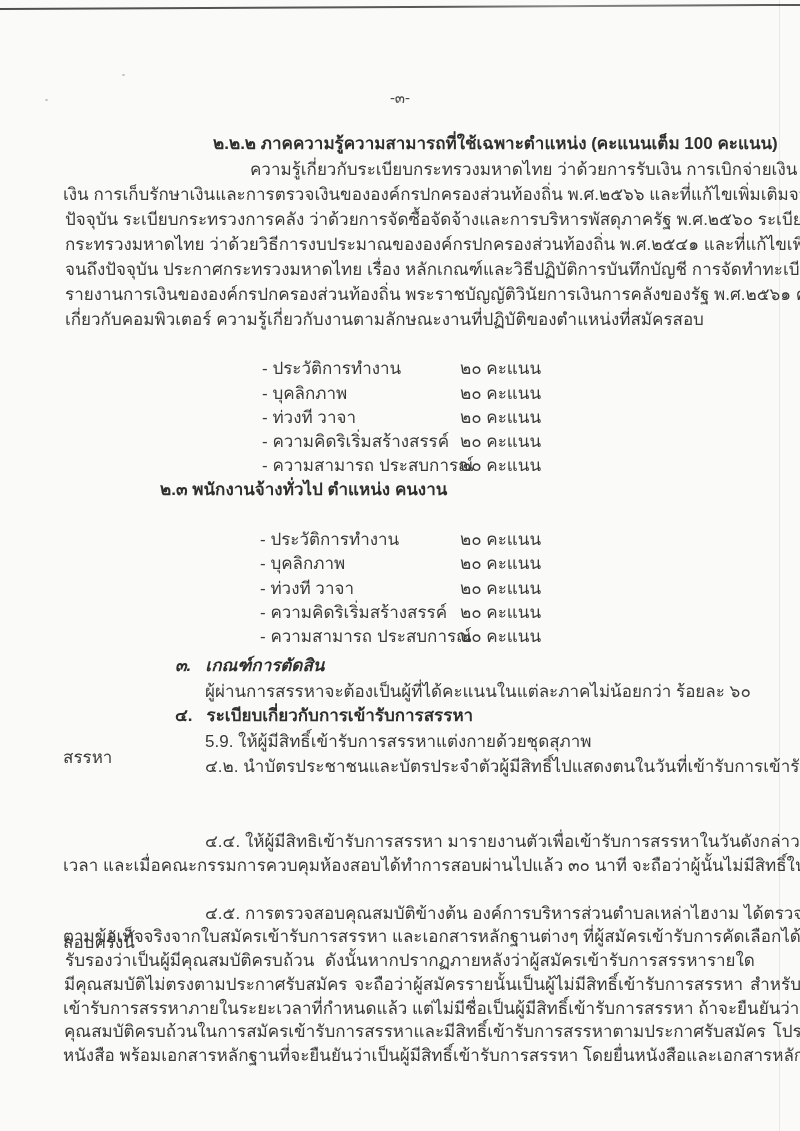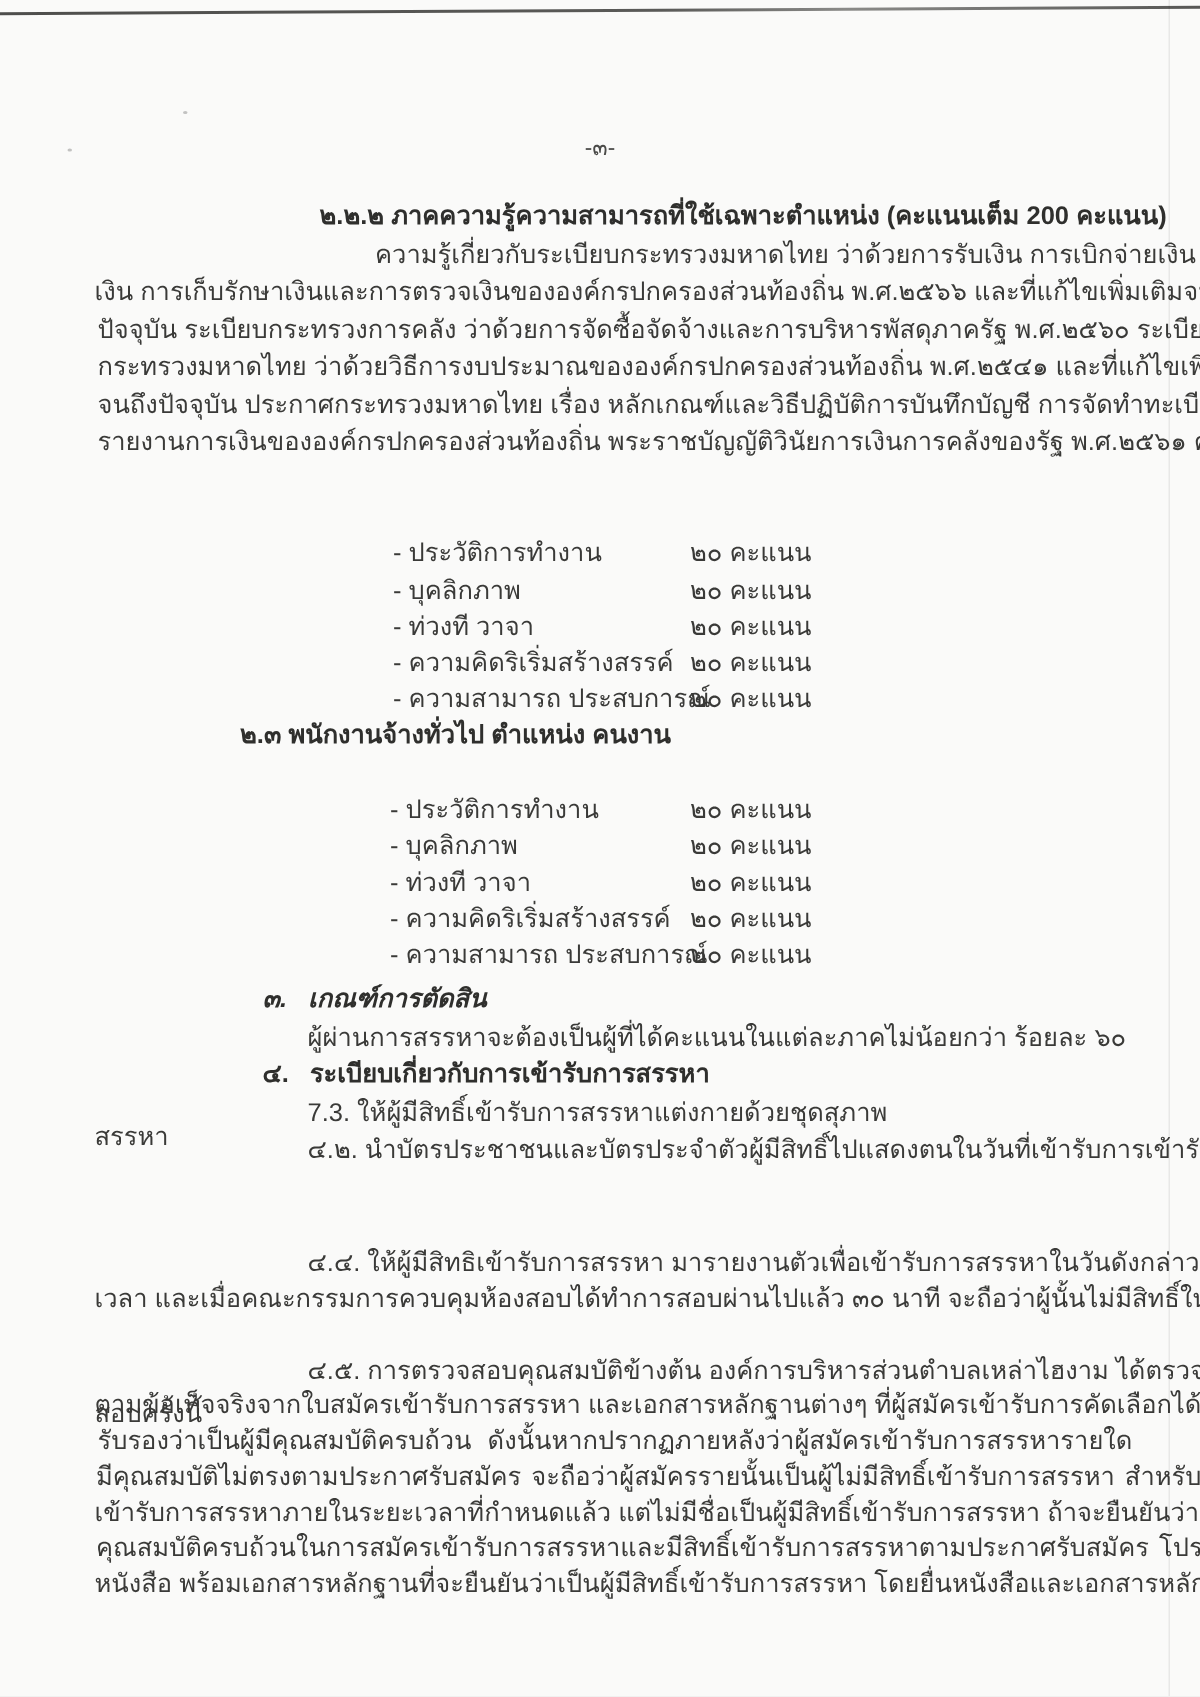--- a/index.html
+++ b/index.html
@@ -66,27 +66,28 @@
 
 <div class="page">
 
   <div class="scan-top-edge"></div>
   <div class="scan-right-edge"></div>
   <div class="speck" style="left:122px;top:74px;"></div>
   <div class="speck" style="left:45px;top:99px;"></div>
 
   <div class="pageno" style="top:86px;">-๓-</div>
 
-  <div class="ln b" style="top:133px;left:213px;">๒.๒.๒ ภาคความรู้ความสามารถที่ใช้เฉพาะตำแหน่ง (คะแนนเต็ม 200 คะแนน)</div>
+  <div class="ln b" style="top:133px;left:213px;">๒.๒.๒ ภาคความรู้ความสามารถที่ใช้เฉพาะตำแหน่ง (คะแนนเต็ม 100 คะแนน)</div>
   <div class="ln" style="top:159px;left:250px;">ความรู้เกี่ยวกับระเบียบกระทรวงมหาดไทย ว่าด้วยการรับเงิน การเบิกจ่ายเงิน การฝาก</div>
   <div class="ln" style="top:184px;left:63px;">เงิน การเก็บรักษาเงินและการตรวจเงินขององค์กรปกครองส่วนท้องถิ่น พ.ศ.๒๕๖๖ และที่แก้ไขเพิ่มเติมจนถึง</div>
   <div class="ln" style="top:209px;left:65px;">ปัจจุบัน ระเบียบกระทรวงการคลัง ว่าด้วยการจัดซื้อจัดจ้างและการบริหารพัสดุภาครัฐ พ.ศ.๒๕๖๐ ระเบียบ</div>
   <div class="ln" style="top:234px;left:65px;">กระทรวงมหาดไทย ว่าด้วยวิธีการงบประมาณขององค์กรปกครองส่วนท้องถิ่น พ.ศ.๒๕๔๑ และที่แก้ไขเพิ่มเติม</div>
   <div class="ln" style="top:259px;left:65px;">จนถึงปัจจุบัน ประกาศกระทรวงมหาดไทย เรื่อง หลักเกณฑ์และวิธีปฏิบัติการบันทึกบัญชี การจัดทำทะเบียน และ</div>
   <div class="ln" style="top:284px;left:65px;">รายงานการเงินขององค์กรปกครองส่วนท้องถิ่น พระราชบัญญัติวินัยการเงินการคลังของรัฐ พ.ศ.๒๕๖๑ ความรู้</div>
+  <div class="ln" style="top:309px;left:65px;">เกี่ยวกับคอมพิวเตอร์ ความรู้เกี่ยวกับงานตามลักษณะงานที่ปฏิบัติของตำแหน่งที่สมัครสอบ</div>
 
   <div class="ln" style="top:358px;left:262px;">- ประวัติการทำงาน</div>
   <div class="ln" style="top:358px;left:460px;">๒๐ คะแนน</div>
   <div class="ln" style="top:383px;left:262px;">- บุคลิกภาพ</div>
   <div class="ln" style="top:383px;left:460px;">๒๐ คะแนน</div>
   <div class="ln" style="top:407px;left:262px;">- ท่วงที วาจา</div>
   <div class="ln" style="top:407px;left:460px;">๒๐ คะแนน</div>
   <div class="ln" style="top:431px;left:262px;">- ความคิดริเริ่มสร้างสรรค์</div>
   <div class="ln" style="top:431px;left:460px;">๒๐ คะแนน</div>
   <div class="ln" style="top:455px;left:262px;">- ความสามารถ ประสบการณ์</div>
@@ -101,21 +102,21 @@
   <div class="ln" style="top:578px;left:460px;">๒๐ คะแนน</div>
   <div class="ln" style="top:602px;left:260px;">- ความคิดริเริ่มสร้างสรรค์</div>
   <div class="ln" style="top:602px;left:460px;">๒๐ คะแนน</div>
   <div class="ln" style="top:626px;left:260px;">- ความสามารถ ประสบการณ์</div>
   <div class="ln" style="top:626px;left:460px;">๒๐ คะแนน</div>
 
   <div class="ln b" style="top:655px;left:175px;font-style:italic;"><span>๓.</span><span class="num-gap"></span><span>เกณฑ์การตัดสิน</span></div>
   <div class="ln" style="top:681px;left:205px;">ผู้ผ่านการสรรหาจะต้องเป็นผู้ที่ได้คะแนนในแต่ละภาคไม่น้อยกว่า ร้อยละ ๖๐</div>
 
   <div class="ln b" style="top:705px;left:175px;"><span>๔.</span><span class="num-gap"></span><span>ระเบียบเกี่ยวกับการเข้ารับการสรรหา</span></div>
-  <div class="ln" style="top:731px;left:205px;">7.3. ให้ผู้มีสิทธิ์เข้ารับการสรรหาแต่งกายด้วยชุดสุภาพ</div>
+  <div class="ln" style="top:731px;left:205px;">5.9. ให้ผู้มีสิทธิ์เข้ารับการสรรหาแต่งกายด้วยชุดสุภาพ</div>
   <div class="ln" style="top:756px;left:205px;">๔.๒. นำบัตรประชาชนและบัตรประจำตัวผู้มีสิทธิ์ไปแสดงตนในวันที่เข้ารับการเข้ารับการ</div>
   <div class="ln" style="top:747px;left:63px;font-family:Liberation Serif, serif;">สรรหา</div>
   <div class="ln" style="top:831px;left:205px;">๔.๔. ให้ผู้มีสิทธิเข้ารับการสรรหา มารายงานตัวเพื่อเข้ารับการสรรหาในวันดังกล่าวก่อน</div>
   <div class="ln" style="top:855px;left:63px;">เวลา และเมื่อคณะกรรมการควบคุมห้องสอบได้ทำการสอบผ่านไปแล้ว ๓๐ นาที จะถือว่าผู้นั้นไม่มีสิทธิ์ในการ</div>
   <div class="ln" style="top:904px;left:63px;margin-top:28px;">สอบครั้งนี้</div>
   <div class="ln" style="top:903px;left:205px;">๔.๕. การตรวจสอบคุณสมบัติข้างต้น องค์การบริหารส่วนตำบลเหล่าไฮงาม ได้ตรวจสอบ</div>
   <div class="ln" style="top:926px;left:63px;">ตามข้อเท็จจริงจากใบสมัครเข้ารับการสรรหา และเอกสารหลักฐานต่างๆ ที่ผู้สมัครเข้ารับการคัดเลือกได้ยื่นและ</div>
   <div class="ln sp1" style="top:950px;left:65px;">รับรองว่าเป็นผู้มีคุณสมบัติครบถ้วน ดังนั้นหากปรากฏภายหลังว่าผู้สมัครเข้ารับการสรรหารายใด</div>
   <div class="ln sp2" style="top:974px;left:64px;">มีคุณสมบัติไม่ตรงตามประกาศรับสมัคร จะถือว่าผู้สมัครรายนั้นเป็นผู้ไม่มีสิทธิ์เข้ารับการสรรหา สำหรับผู้ที่สมัคร</div>
   <div class="ln" style="top:998px;left:63px;">เข้ารับการสรรหาภายในระยะเวลาที่กำหนดแล้ว แต่ไม่มีชื่อเป็นผู้มีสิทธิ์เข้ารับการสรรหา ถ้าจะยืนยันว่าเป็นผู้มี</div>

